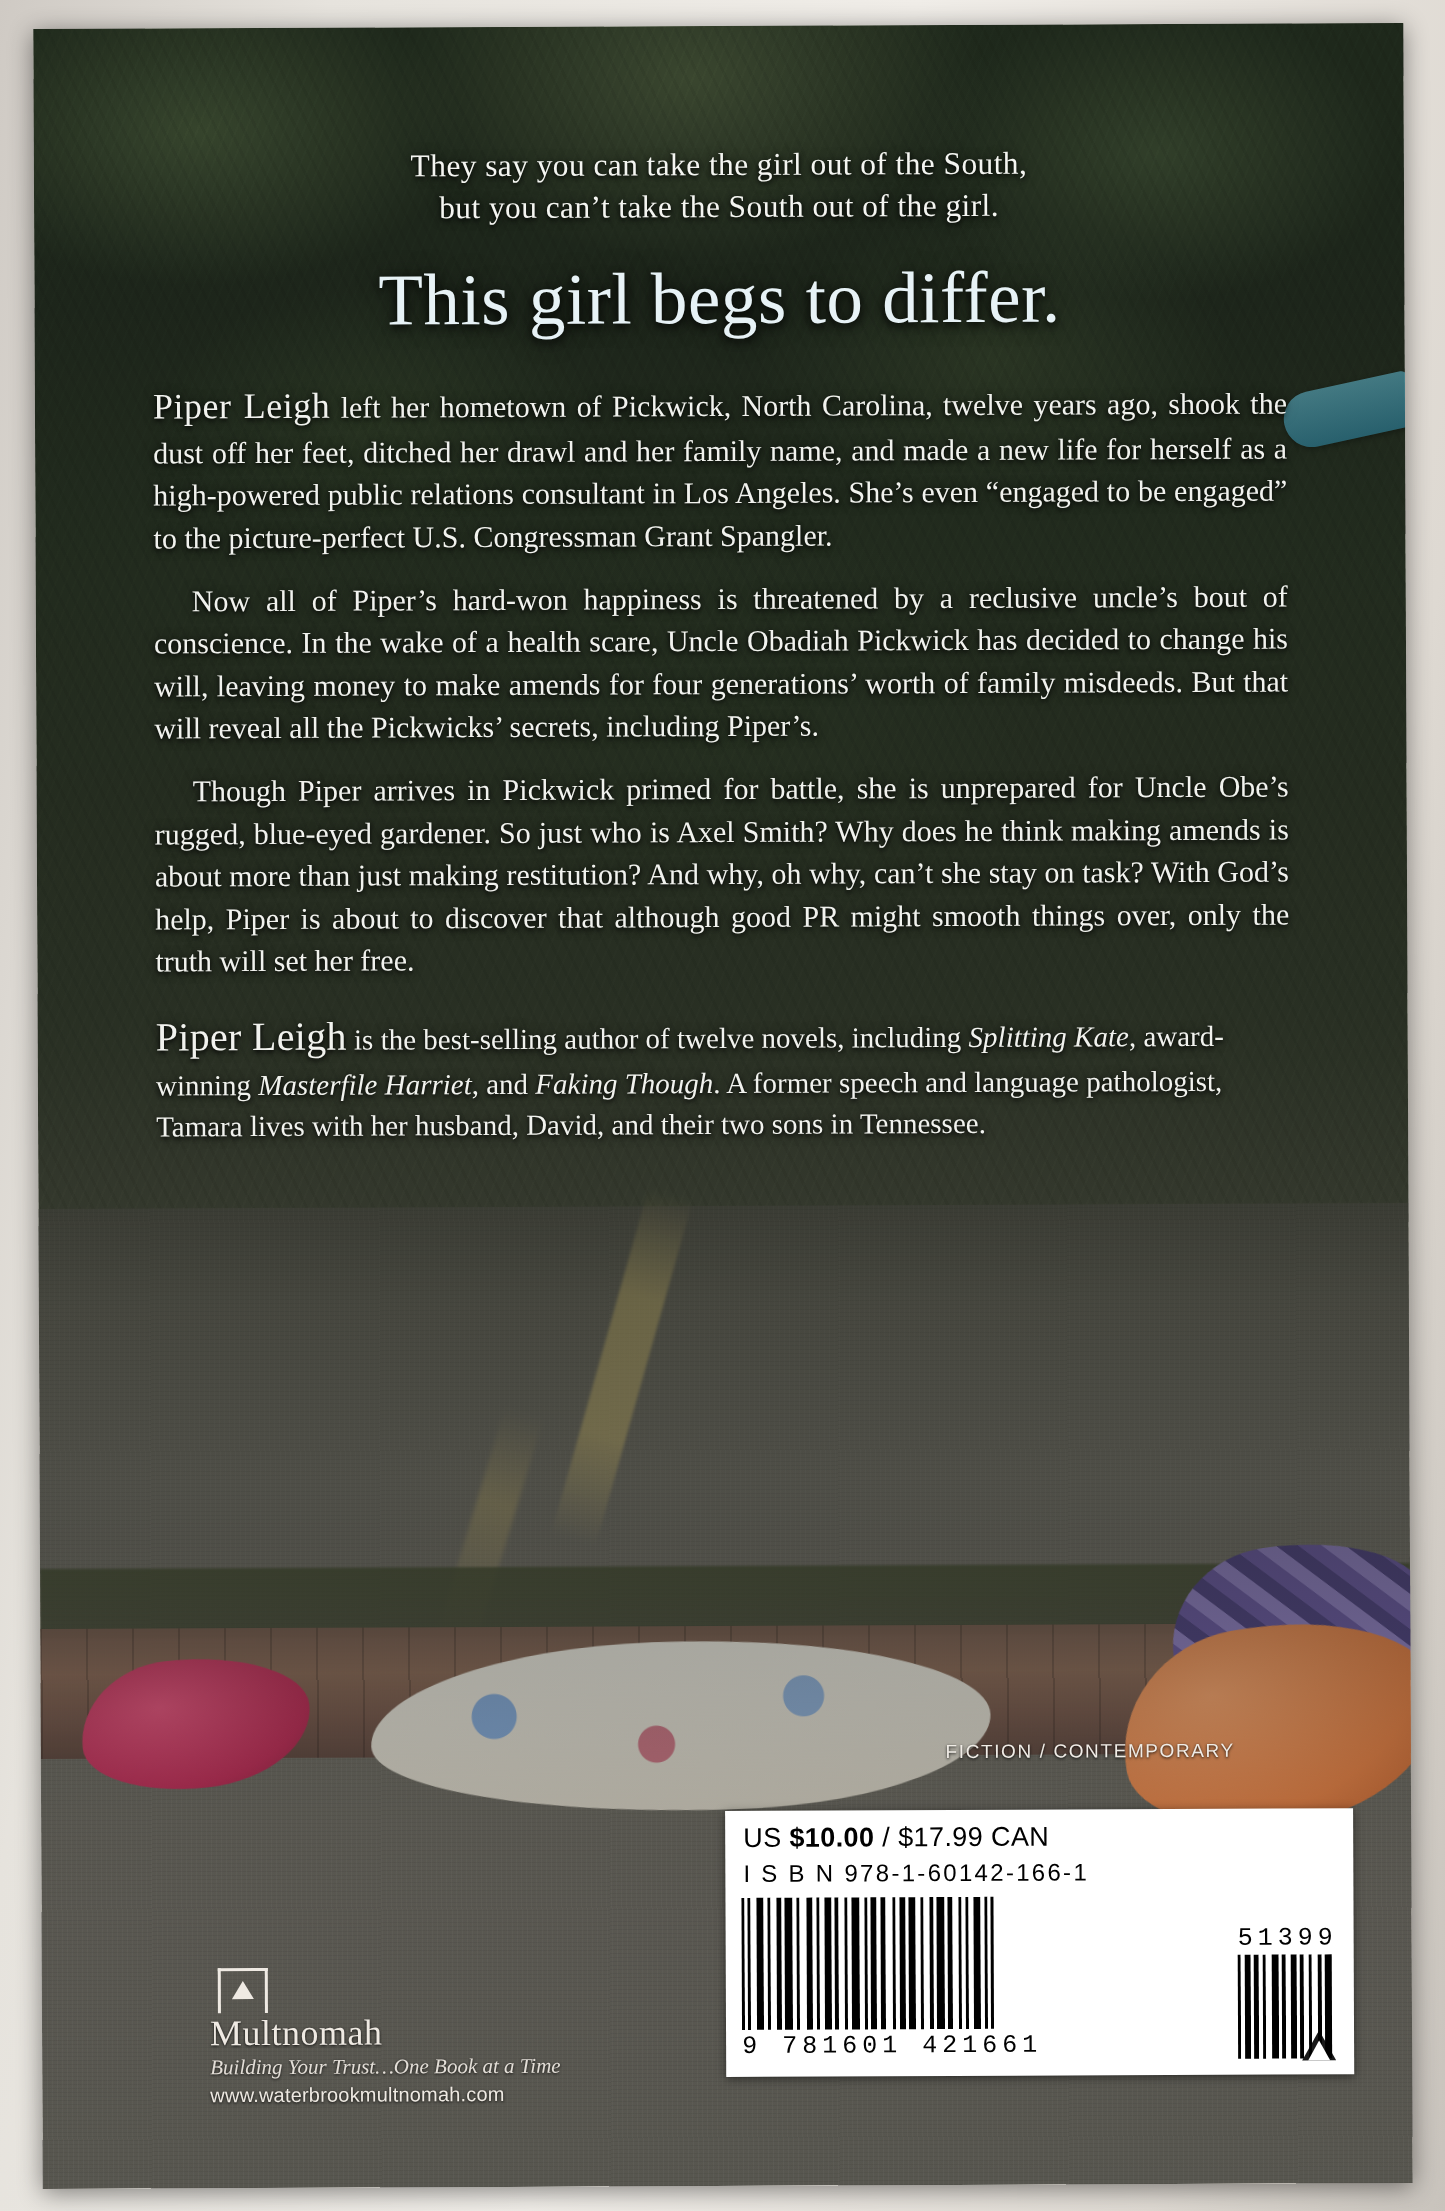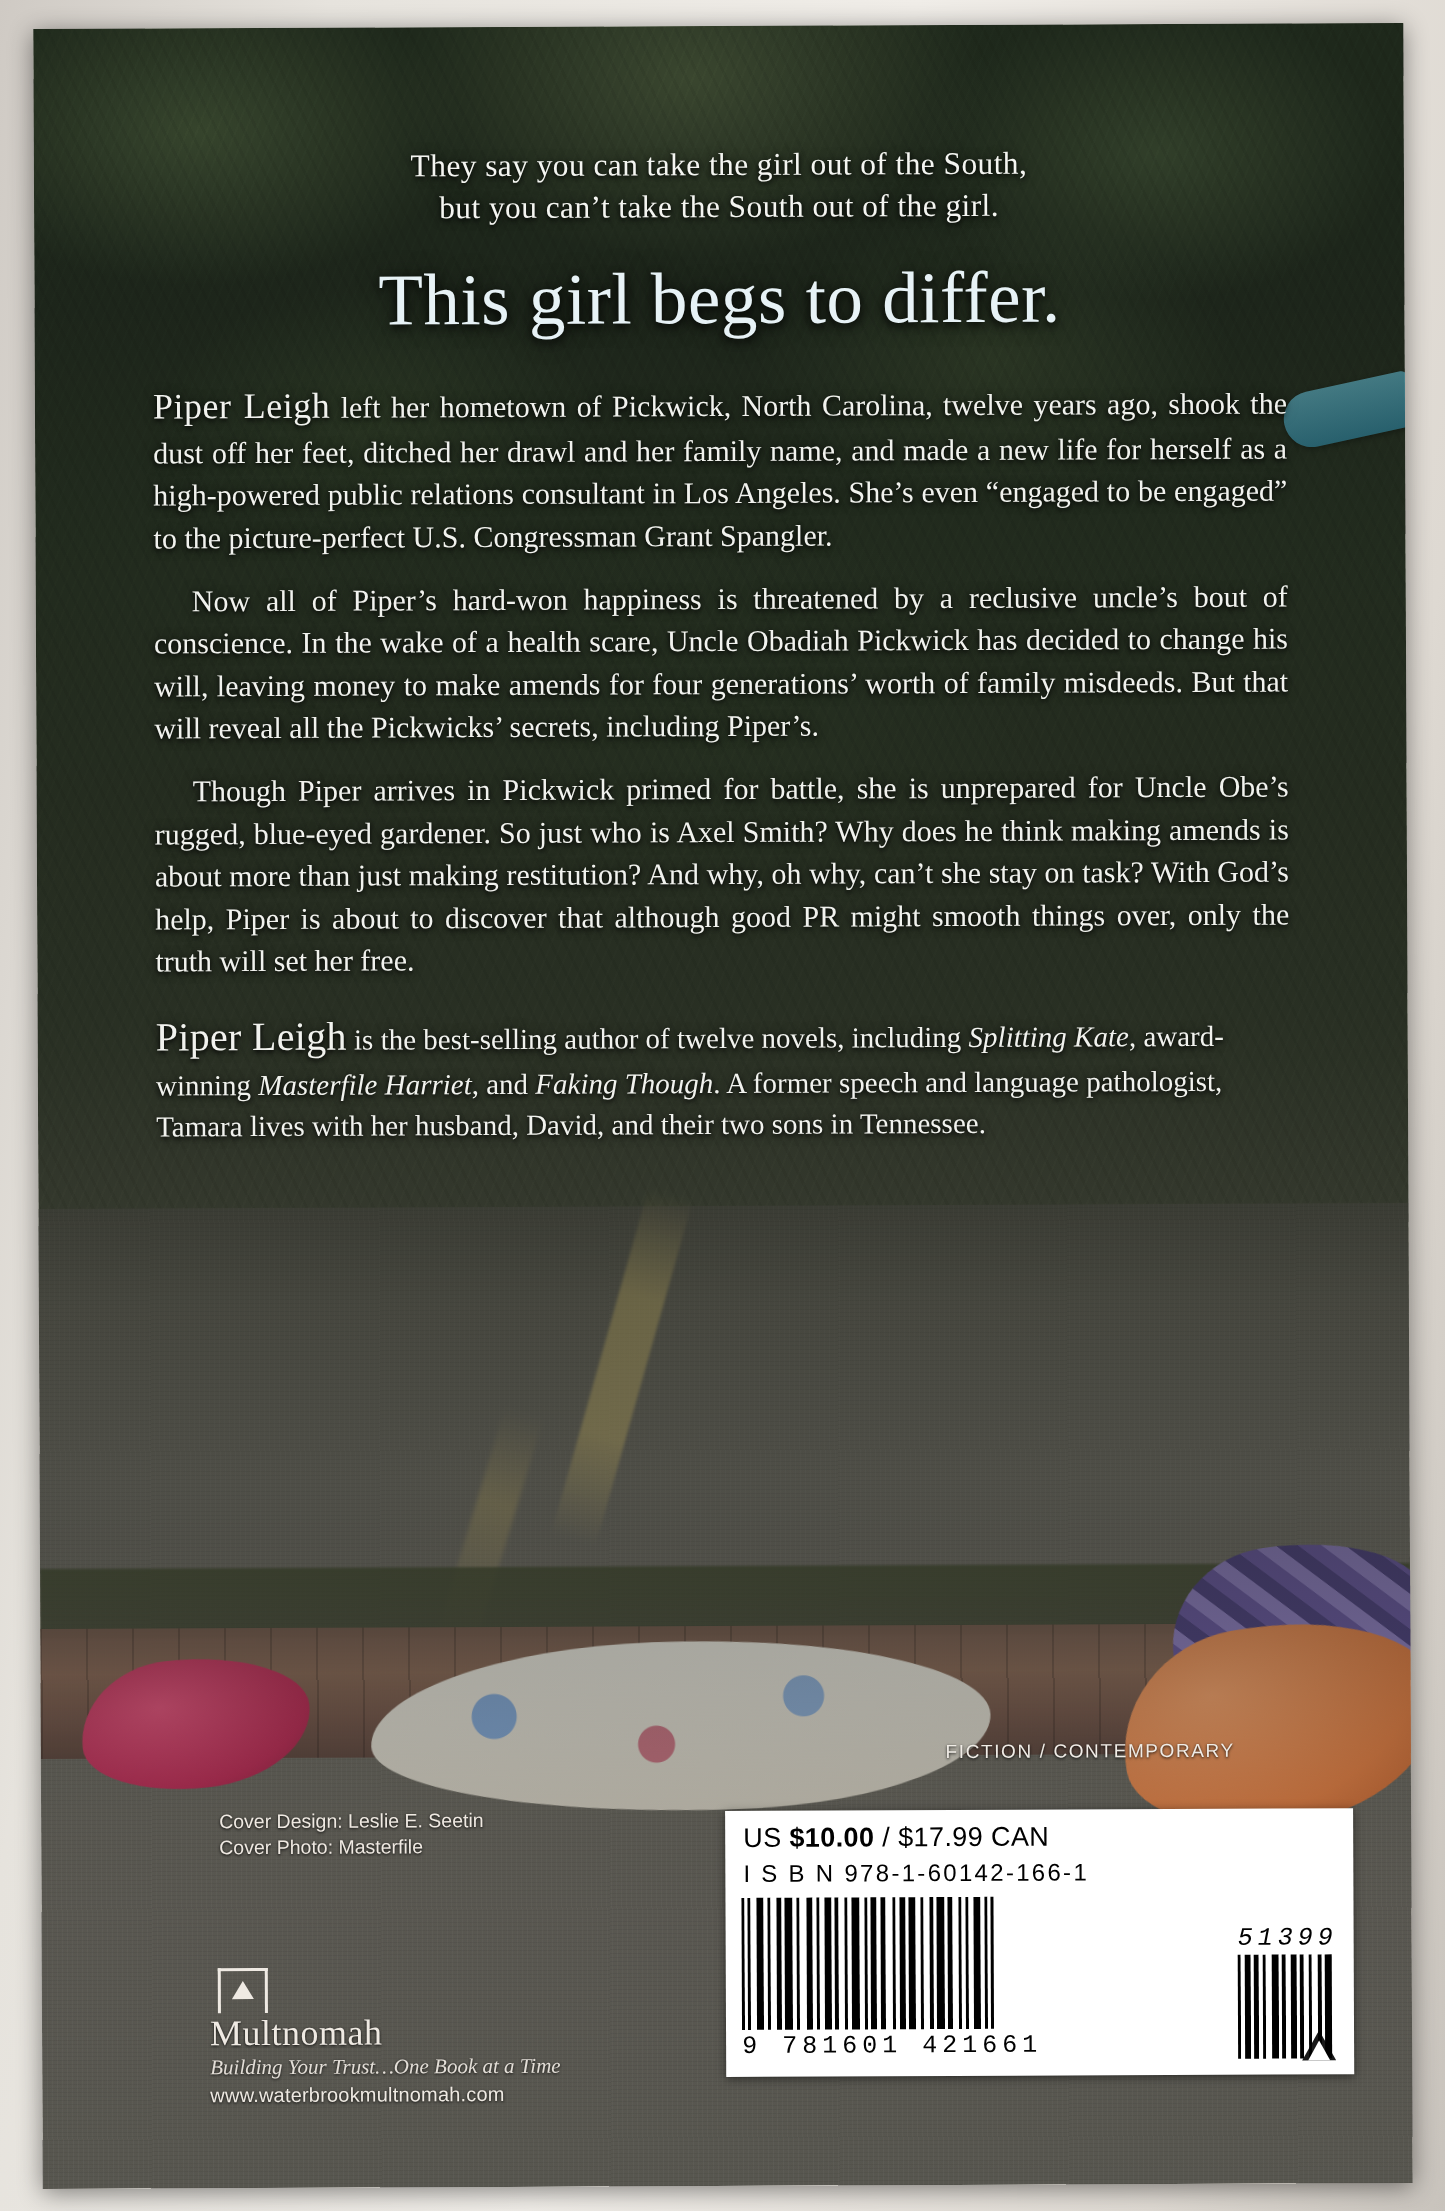--- a/index.html
+++ b/index.html
@@ -322,21 +322,20 @@
   .bars span { display: block; background: #000; height: 100%; }
   .ean-digits {
     font-family: "Liberation Mono", monospace;
     font-size: 25px;
     letter-spacing: 5px;
     margin-top: 2px;
   }
   .addon {
     margin-left: auto;
     text-align: center;
-    font-style: italic;
   }
   .addon-digits {
     font-family: "Liberation Mono", monospace;
     font-size: 25px;
     letter-spacing: 5px;
     margin-bottom: 2px;
   }
   .addon .bars { height: 104px; }
   .tri-mark {
     width: 0; height: 0;
@@ -395,24 +394,20 @@
       </div>
 
       <div class="author-block">
         <span class="author-name">Piper Leigh</span><span> is the best-selling author of twelve novels, including </span><i>Splitting Kate</i><span>, award-winning </span><i>Masterfile Harriet</i><span>, and </span><i>Faking Though</i><span>. A former speech and language pathologist, Tamara lives with her husband, David, and their two sons in Tennessee.</span>
       </div>
 
     </div>
 
     <div class="category">FICTION / CONTEMPORARY</div>
 
-    <div class="credits">
-      <div>Cover Design: Leslie E. Seetin</div>
-      <div>Cover Photo: Masterfile</div>
-    </div>
 
     <div class="publisher">
       <div class="pub-mark"></div>
       <div class="pub-name">Multnomah</div>
       <div class="pub-tag">Building Your Trust…One Book at a Time</div>
       <div class="pub-url">www.waterbrookmultnomah.com</div>
     </div>
 
     <div class="barcode-block">
       <div class="price-line">

